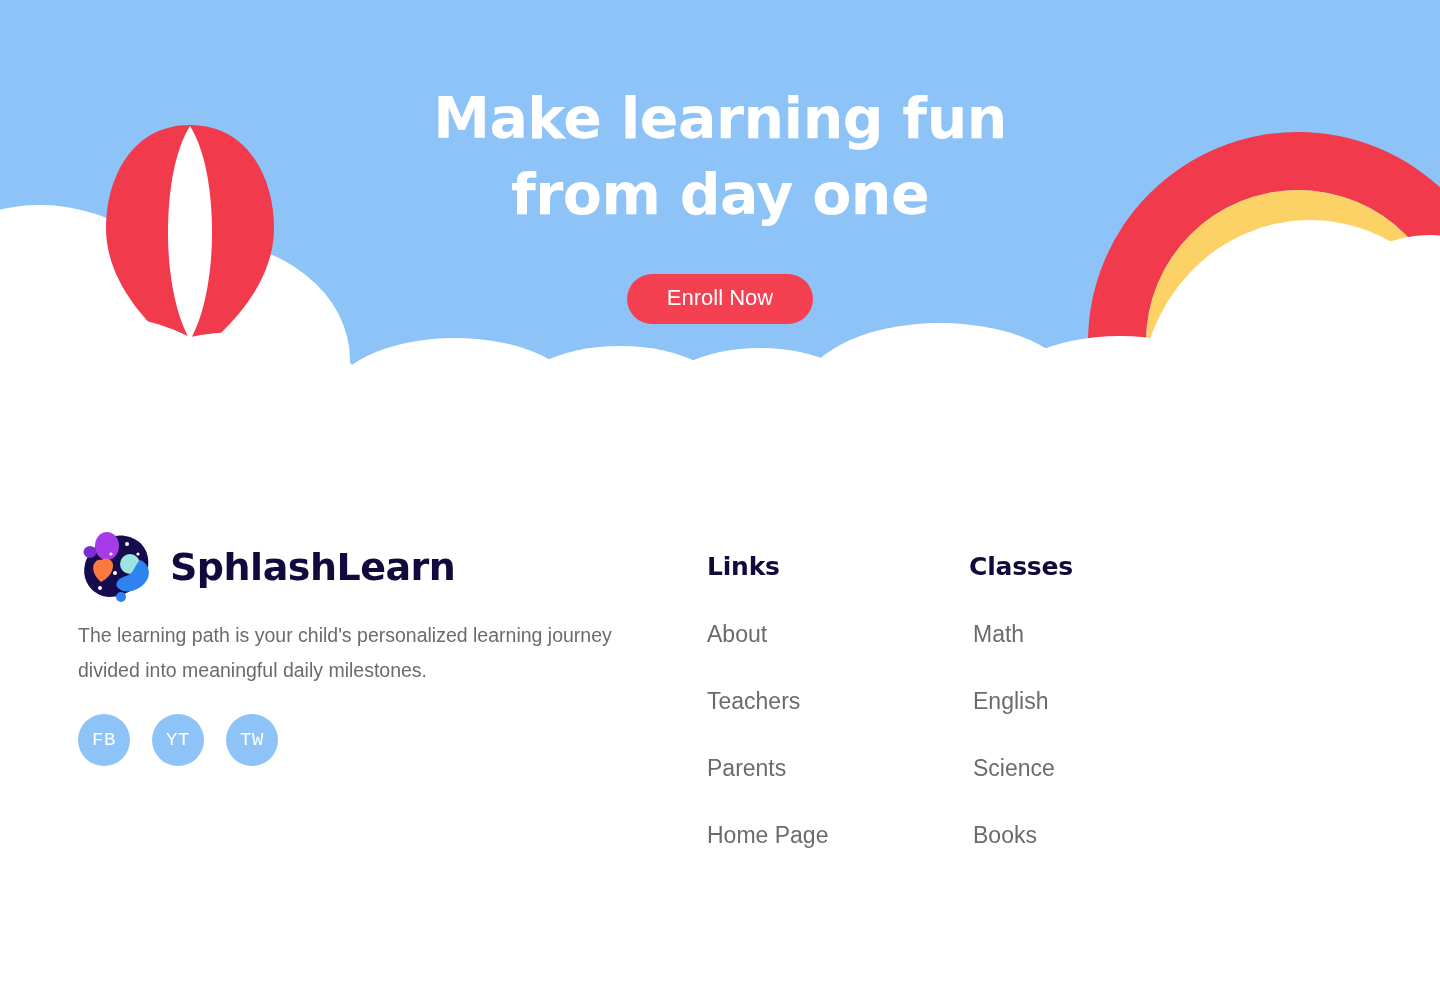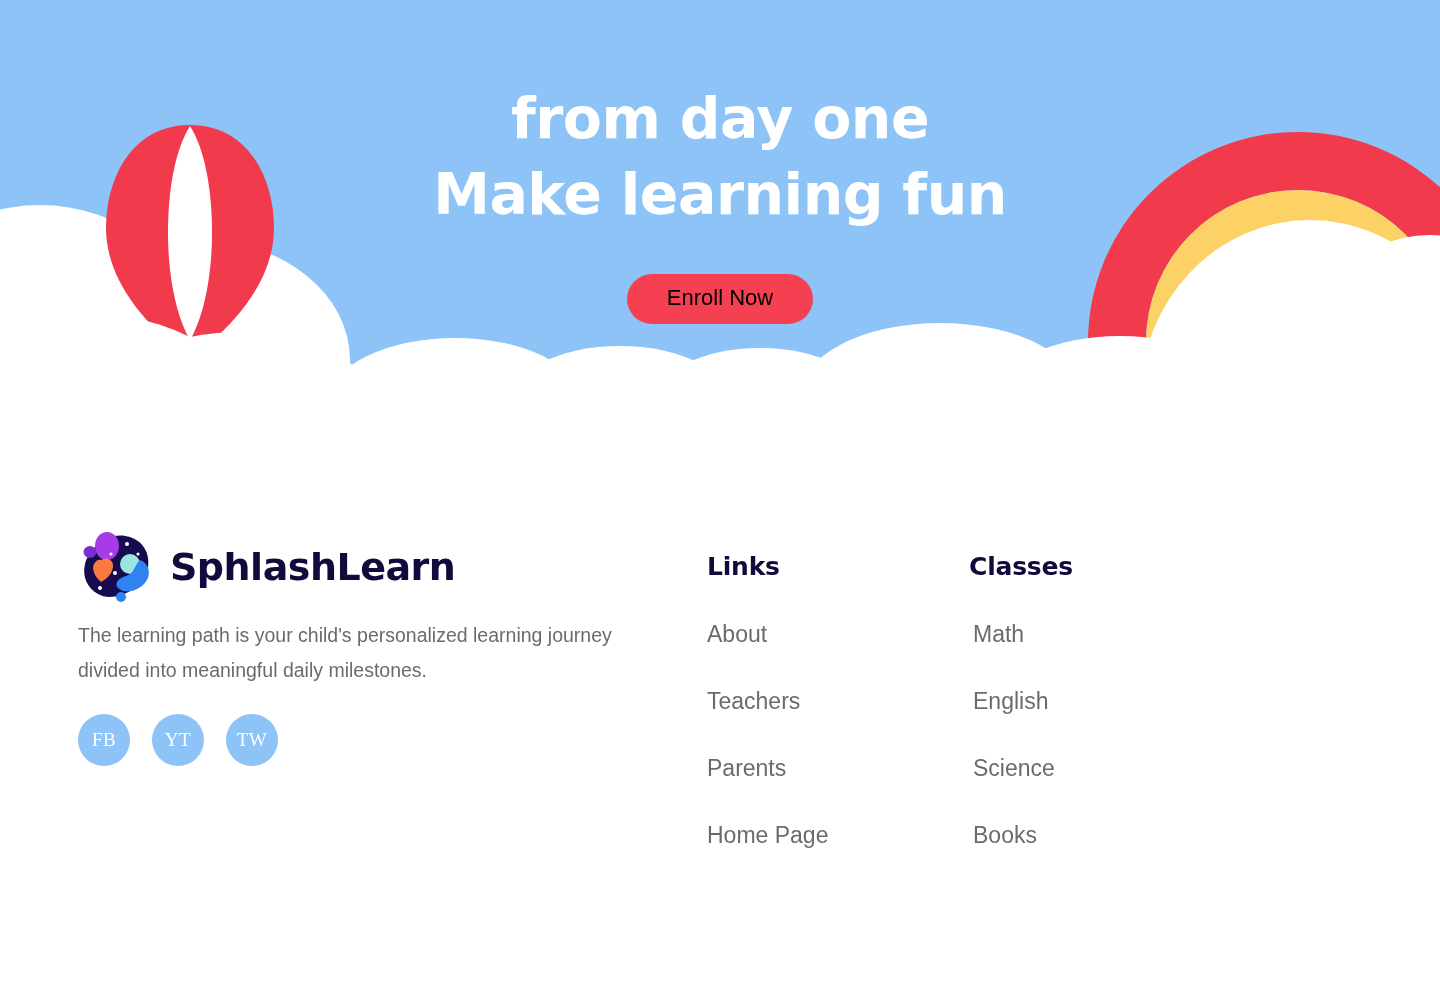--- a/index.html
+++ b/index.html
@@ -59,21 +59,21 @@
     position: absolute;
     left: 0; top: 274px;
     width: 1440px;
     text-align: center;
     z-index: 6;
   }
 
   .enroll-btn {
     display: inline-block;
     background: #F54052;
-    color: #000000;
+    color: #ffffff;
     border: none;
     border-radius: 26px;
     padding: 13px 40px 15px 40px;
     font-family: "Liberation Sans", sans-serif;
     font-size: 22px;
     line-height: 22px;
     cursor: pointer;
   }
 
   
@@ -136,21 +136,21 @@
     width: 52px; height: 52px;
     border-radius: 50%;
     background: #8DC3F7;
     color: #ffffff;
     display: flex;
     align-items: center;
     justify-content: center;
     font-size: 19px;
     letter-spacing: 0.5px;
     cursor: pointer;
-    font-family: Liberation Serif, serif;
+    font-family: Liberation Mono, monospace;
   }
 
   
   .nav-col { position: absolute; top: 132px; }
   .nav-col.links   { left: 707px; }
   .nav-col.classes { left: 969px; }
   .nav-col.contact { left: 1231px; }
 
   .col-title {
     font-family: "DejaVu Sans", sans-serif;
@@ -255,22 +255,22 @@
         <ellipse cx="455" cy="400" rx="125" ry="62" fill="#FFFFFF"></ellipse>
         <ellipse cx="620" cy="402" rx="110" ry="56" fill="#FFFFFF"></ellipse>
         <ellipse cx="760" cy="402" rx="105" ry="54" fill="#FFFFFF"></ellipse>
         <ellipse cx="940" cy="396" rx="140" ry="73" fill="#FFFFFF"></ellipse>
         <ellipse cx="1120" cy="398" rx="125" ry="62" fill="#FFFFFF"></ellipse>
         <ellipse cx="1310" cy="390" rx="175" ry="85" fill="#FFFFFF"></ellipse>
       </g>
     </svg>
 
     <h1 class="hero-heading">
+      <span class="line">Make learning fun</span>
       <span class="line">from day one</span>
-      <span class="line">Make learning fun</span>
     </h1>
 
     <div class="enroll-wrap">
       <button class="enroll-btn">Enroll Now</button>
     </div>
   </section>
 
   <section class="footer">
     <div class="footer-cols">
 

